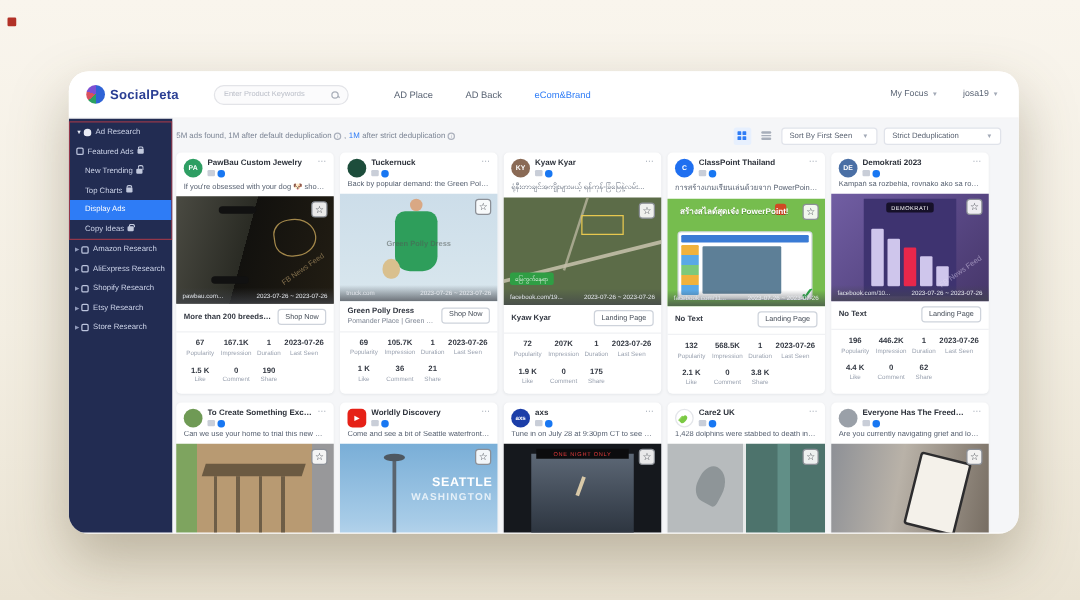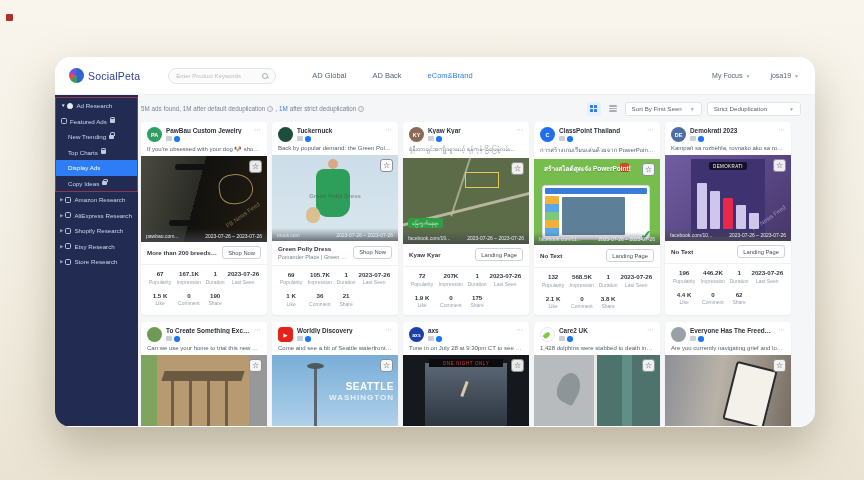--- a/index.html
+++ b/index.html
@@ -6,21 +6,21 @@
   html,body { width: 864px; height: 480px; overflow: hidden; }
   body { font-family: "Liberation Sans", sans-serif; background: linear-gradient(180deg,#f9f5ed 0%,#f3eee2 55%,#eae3d3 100%); position: relative; }
   .rec-dot { position:absolute; left:6px; top:14px; width:7px; height:7px; background:#b23127; border-radius:1px; }
 
   .window { position:absolute; left:55px; top:57px; width:760px; height:370px; background:#fff; border-radius:16px; box-shadow:0 20px 45px rgba(95,82,55,.35); overflow:hidden; }
 
   
   .win-header { height:38px; display:flex; align-items:center; padding:0 16px 0 14px; background:#fff; border-bottom:1px solid #f1f1f4; }
   .logo { display:flex; align-items:center; gap:4px; }
   .logo-pie { width:15px; height:15px; border-radius:50%; background:conic-gradient(#2f63d6 0 50%,#2ba061 50% 64%,#d8505e 64% 80%,#7d4fd2 80% 100%); }
-  .logo-text { font-size:10.5px; font-weight:normal; color:#2b3f94; letter-spacing:.2px; }
+  .logo-text { font-size:10.5px; font-weight:bold; color:#2b3f94; letter-spacing:.2px; }
   .search { margin-left:28px; width:108px; height:16px; border:1px solid #e3e4e8; border-radius:9px; background:#fbfbfc; display:flex; align-items:center; padding:0 7px; }
   .search input { border:none; outline:none; background:transparent; width:86px; font-size:6px; color:#555; font-family:"Liberation Sans",sans-serif; }
   .search input::placeholder { color:#b9bdc7; }
   .search-ic { width:6px; height:6px; position:relative; flex:none; }
   .search-ic::before { content:""; position:absolute; left:0; top:0; width:4px; height:4px; border:1px solid #aab0ba; border-radius:50%; }
   .search-ic::after { content:""; position:absolute; left:4.5px; top:4.5px; width:2px; height:1px; background:#aab0ba; transform:rotate(45deg); }
   .nav { display:flex; gap:26px; margin-left:36px; }
   .nav-item { font-size:7.5px; color:#5a6474; cursor:pointer; }
   .nav-item.active { color:#2e7cf6; }
   .hdr-right { margin-left:auto; display:flex; align-items:center; gap:20px; font-size:7px; color:#5a6474; }
@@ -156,21 +156,21 @@
   <div class="win-header">
     <div class="logo">
       <span class="logo-pie"></span>
       <span class="logo-text">SocialPeta</span>
     </div>
     <div class="search">
       <input type="text" placeholder="Enter Product Keywords" style="">
       <span class="search-ic"></span>
     </div>
     <div class="nav" id="top-nav">
-        <span class="nav-item">AD Global</span>
+        <span class="nav-item">AD Place</span>
         <span class="nav-item">AD Back</span>
         <span class="nav-item active">eCom&amp;Brand</span>
       </div>
     <div class="hdr-right">
       <span><span>My Focus</span><span class="chev">▼</span></span>
       <span><span>josa19</span><span class="chev">▼</span></span>
     </div>
   </div>
 
   <div class="win-body">

